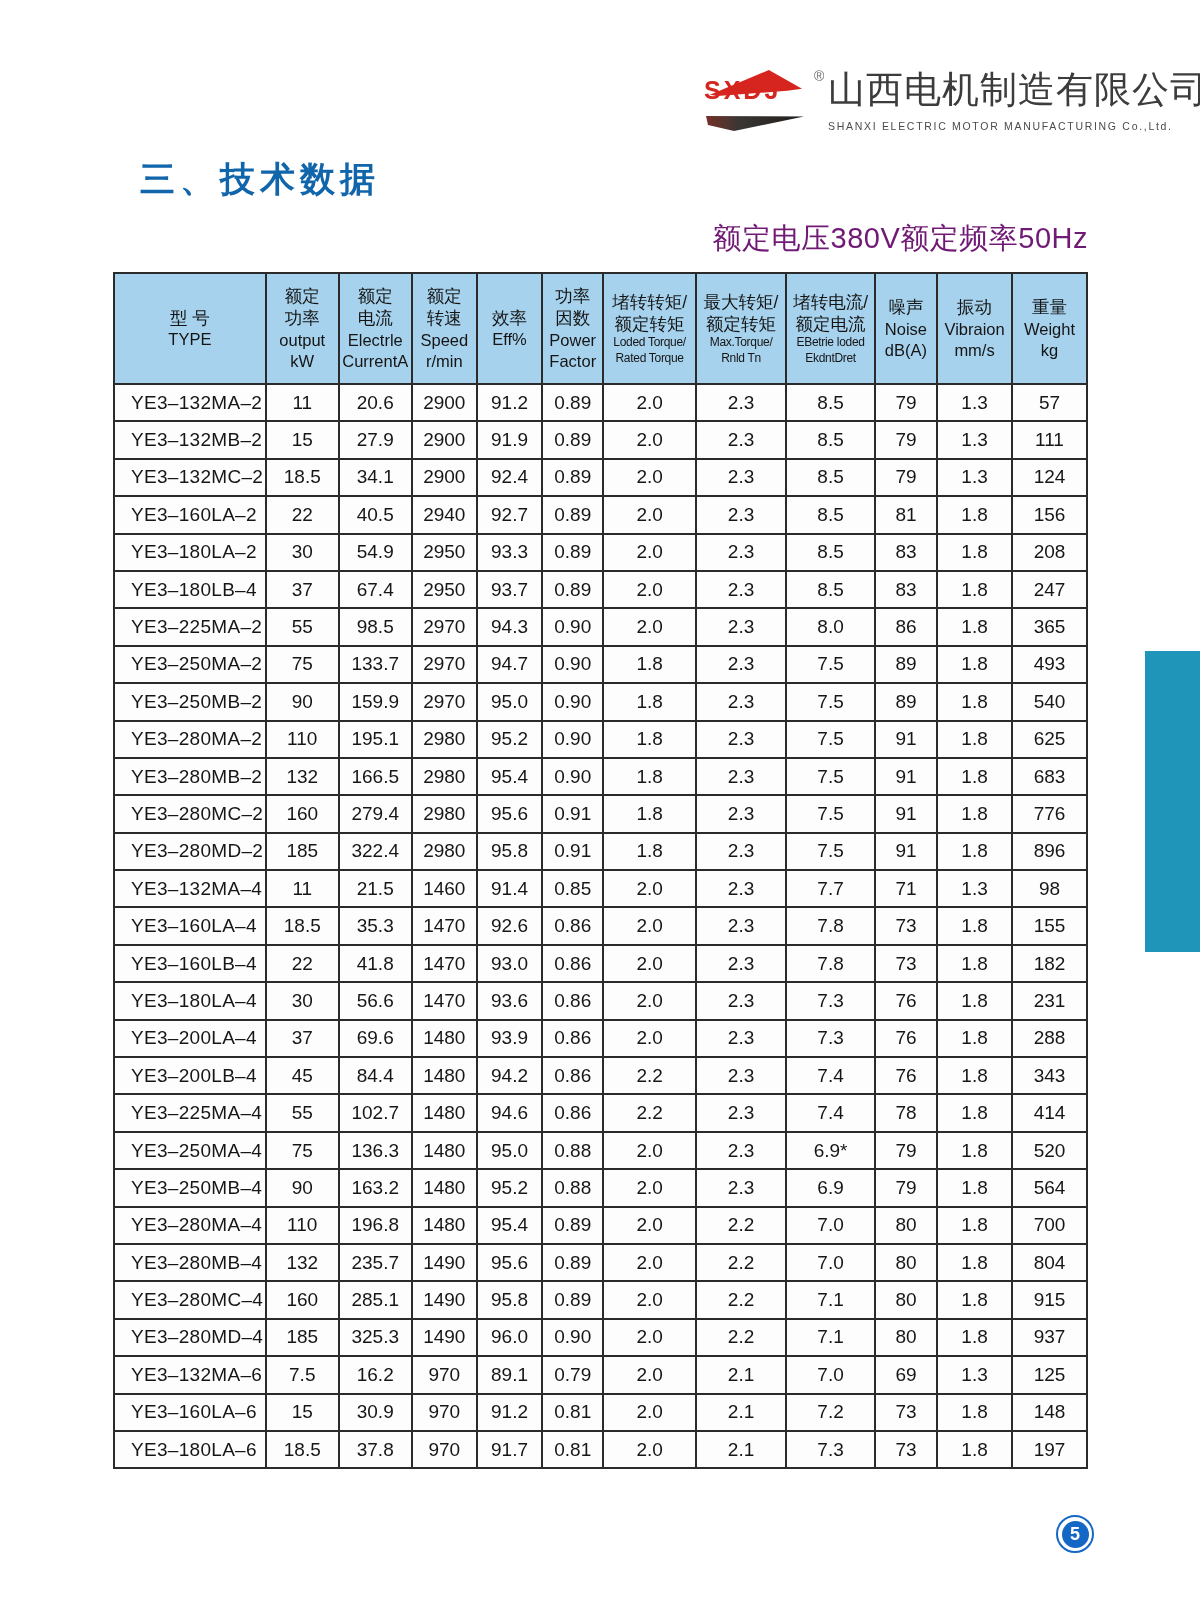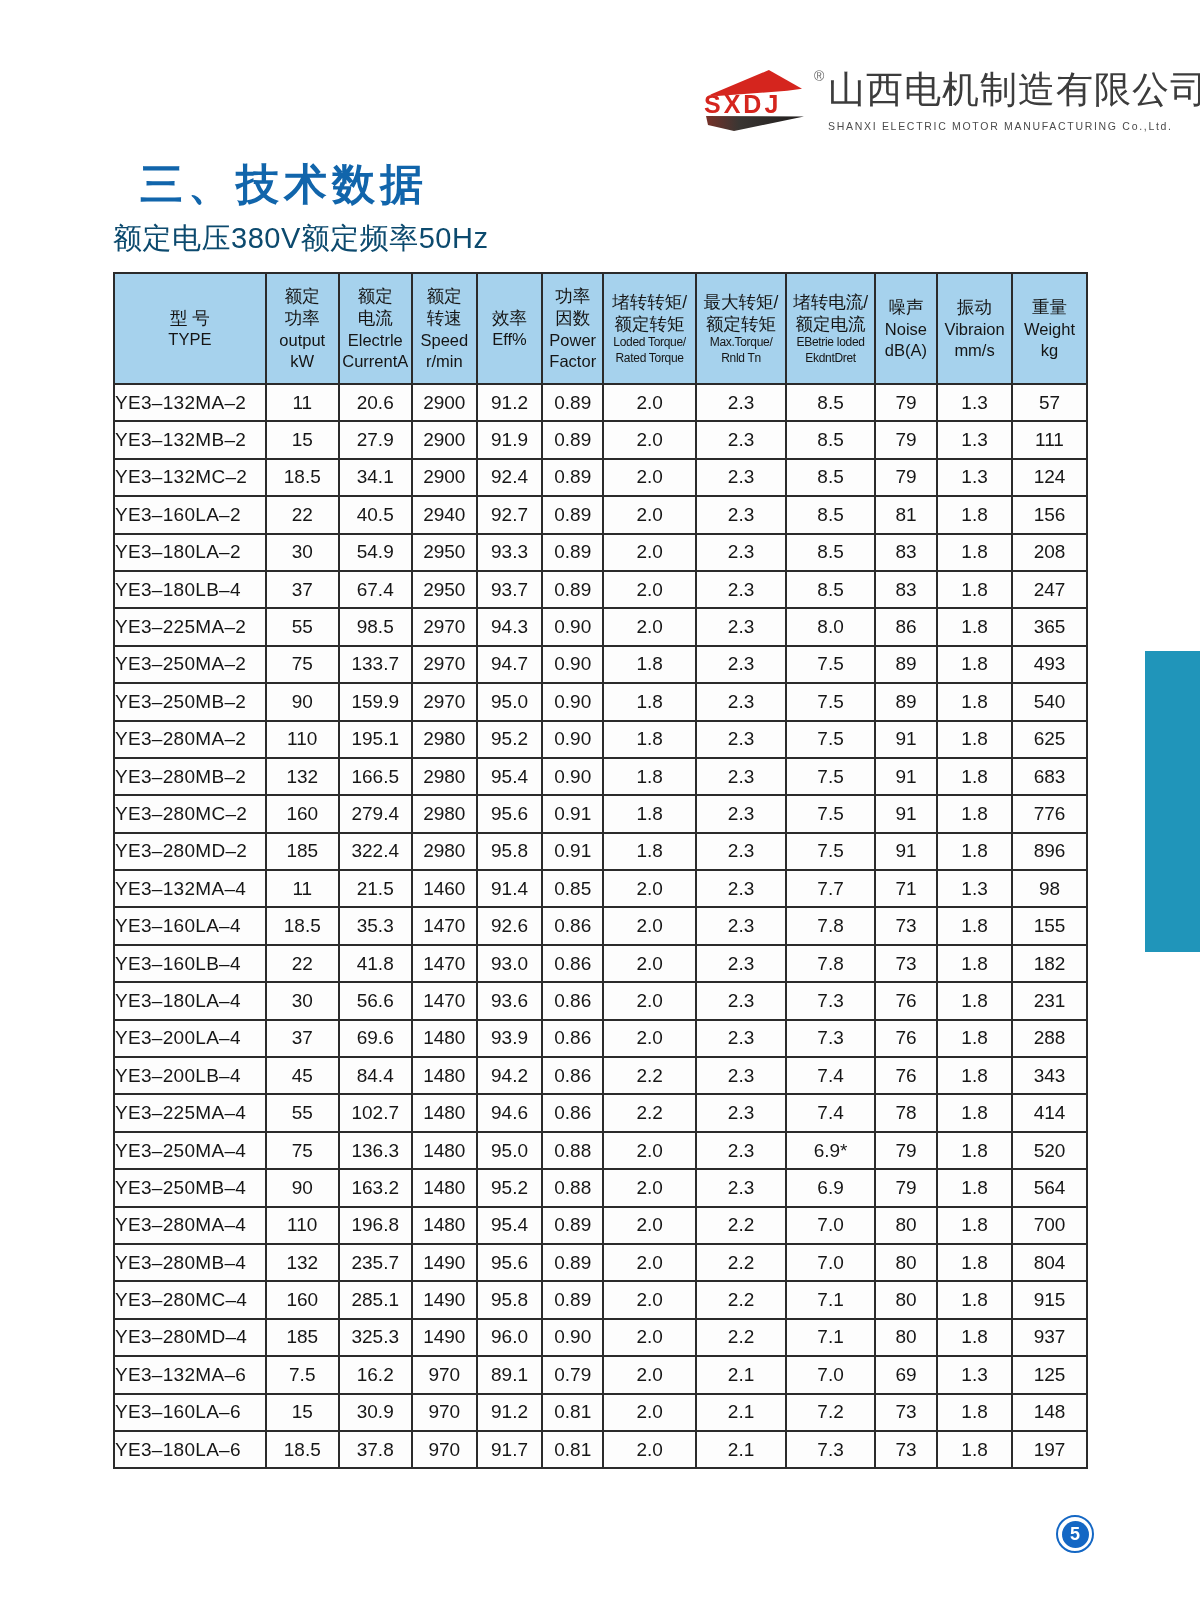--- a/index.html
+++ b/index.html
@@ -6,46 +6,46 @@
   body {
     width:1200px; height:1617px; position:relative; background:#ffffff;
     font-family:"Liberation Sans","DejaVu Sans",sans-serif; overflow:hidden;
   }
 
   
   .logo { position:absolute; left:700px; top:64px; display:flex; align-items:center; }
   .logo-mark { position:relative; width:112px; height:68px; flex:0 0 auto; }
   .logo-roof { position:absolute; left:10px; top:6px; width:92px; height:26px; background:#d5251e;
     clip-path:polygon(0 95%, 64% 0, 100% 72%, 84% 80%, 8% 100%); }
-  .logo-brand { position:absolute; left:4px; top:28px; font-size:25px; font-weight:bold;
+  .logo-brand { position:absolute; left:4px; top:14px; font-size:25px; font-weight:bold;
     color:#d5251e; letter-spacing:3px; line-height:1; }
   .logo-swoosh { position:absolute; left:4px; top:52px; width:100px; height:15px;
     background:linear-gradient(90deg,#7a3128 0%,#3a3633 35%,#1f1d1c 100%);
     clip-path:polygon(2% 0, 100% 4%, 30% 100%, 4% 60%); }
   .logo-reg { position:absolute; left:114px; top:4px; font-size:14px; color:#6a6a6a; }
   .company { margin-left:16px; }
   .company-cn { font-size:37px; color:#3c3c3c; letter-spacing:1px; white-space:nowrap; }
   .company-en { font-size:10.5px; color:#4b4b4b; letter-spacing:1.7px; margin-top:5px; white-space:nowrap; }
 
   
-  .section-title { position:absolute; left:140px; top:156px; font-size:43px; font-weight:bold;
+  .section-title { position:absolute; left:140px; top:156px; font-size:35px; font-weight:bold;
     color:#1165ab; letter-spacing:5px; }
-  .table-subtitle { position:absolute; left:113px; top:219px; width:975px; text-align:left;
-    font-size:29px; color:#0c4a6e; letter-spacing:0.5px; }
+  .table-subtitle { position:absolute; left:113px; top:219px; width:975px; text-align:right;
+    font-size:29px; color:#701a75; letter-spacing:0.5px; }
 
   
   table.spec { position:absolute; left:113px; top:272px; width:975px;
     border-collapse:collapse; table-layout:fixed; }
   .spec th, .spec td { border:2px solid #2b2b2b; padding:0; }
   .spec thead th { background:#a6d2ed; font-weight:normal; height:109px; vertical-align:middle; }
   .h-cn { font-size:17.5px; line-height:1.28; color:#151515; text-align:center; }
   .h-en { font-size:16.5px; line-height:1.28; color:#151515; text-align:center; }
   .h-en-small { font-size:12px; line-height:1.3; letter-spacing:-0.3px; }
   .spec td { height:35.4px; text-align:center; font-size:19px; color:#161616; background:#fdfdfd; }
-  .spec td.model { text-align:left; letter-spacing:0.3px; }
+  .spec td.model { text-align:left; padding-left:16px; letter-spacing:0.3px; }
 
   
   .accent-bar { position:absolute; left:1145px; top:651px; width:55px; height:301px; background:#2095ba; }
   .page-circle { position:absolute; left:1056px; top:1515px; width:38px; height:38px;
     border:2.5px solid #1467c4; border-radius:50%; box-sizing:border-box;
     display:flex; align-items:center; justify-content:center; background:#fff; }
   .page-circle-inner { width:27px; height:27px; border-radius:50%; background:#1467c4; color:#ffffff;
     font-weight:bold; font-size:18px; display:flex; align-items:center; justify-content:center; }
 </style>
 </head>

